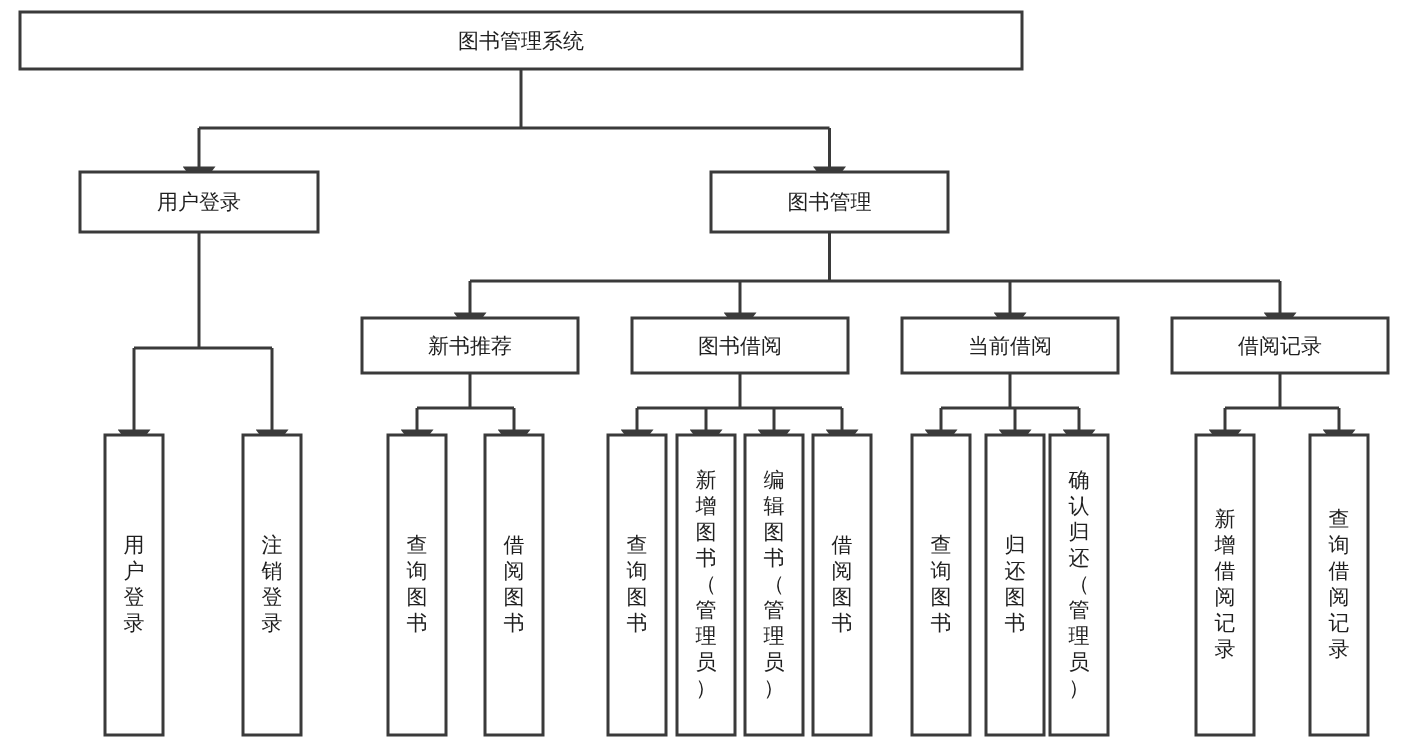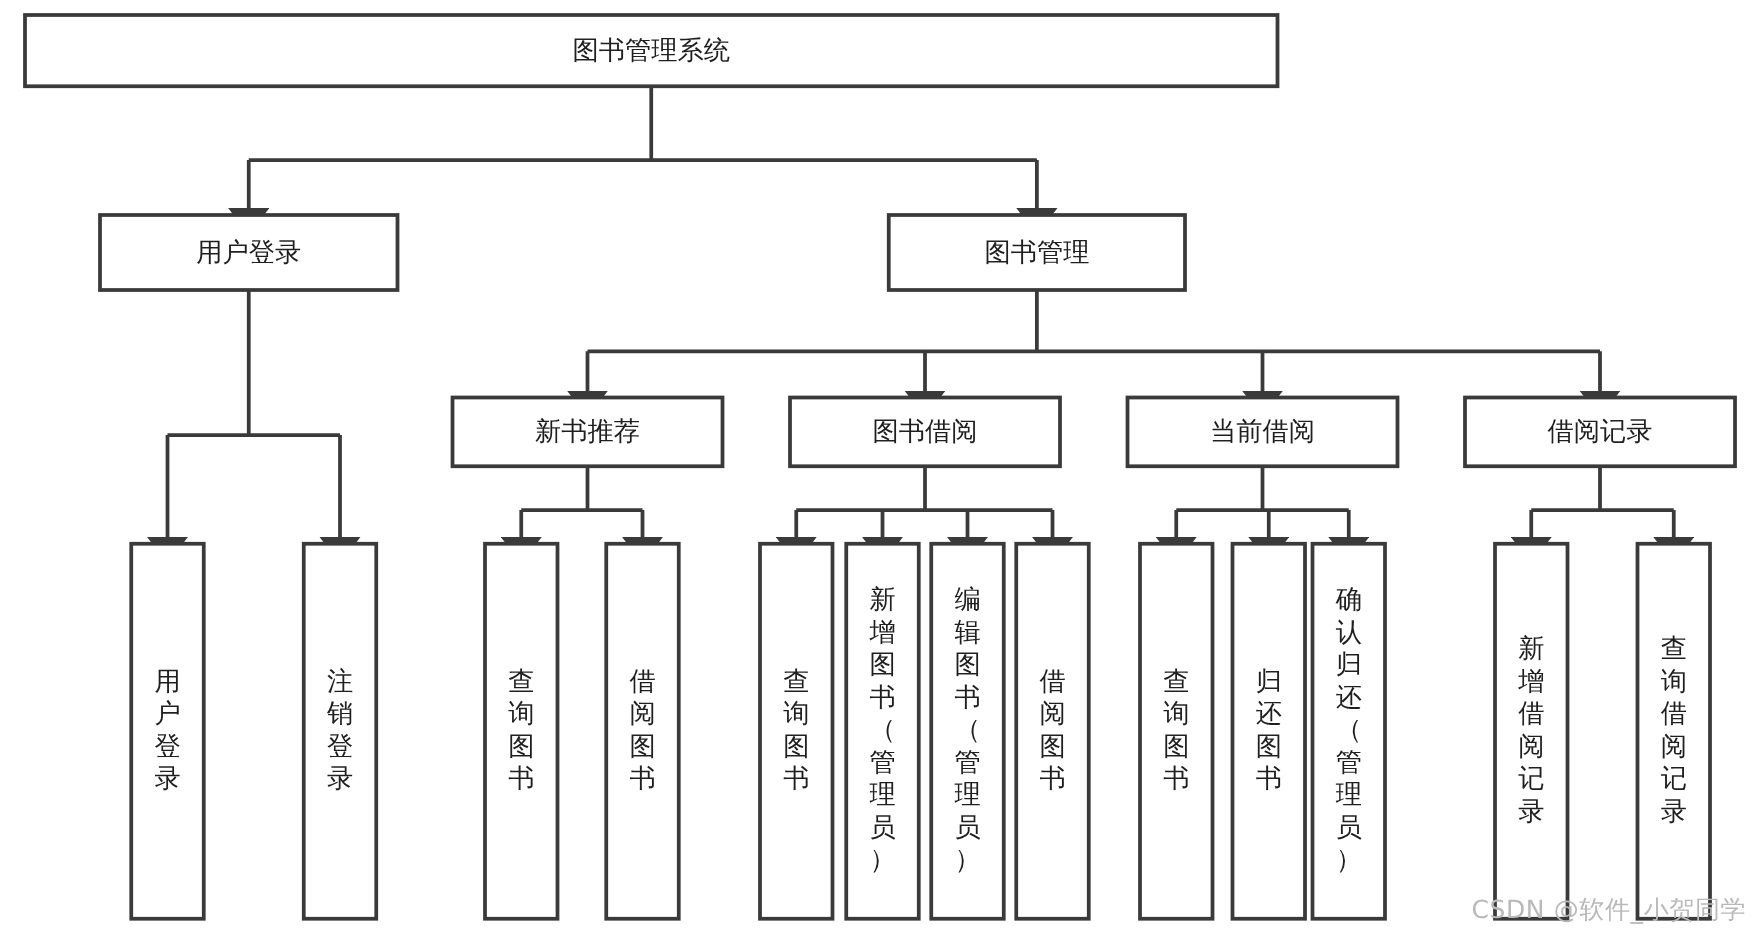--- a/index.html
+++ b/index.html
@@ -162,14 +162,13 @@
           <rect x="1196" y="435" width="58" height="300" class="node-rect"></rect>
           <text x="1225" class="node-label-v"><tspan x="1225" y="520" dominant-baseline="middle">新</tspan><tspan x="1225" y="546" dominant-baseline="middle">增</tspan><tspan x="1225" y="572" dominant-baseline="middle">借</tspan><tspan x="1225" y="598" dominant-baseline="middle">阅</tspan><tspan x="1225" y="624" dominant-baseline="middle">记</tspan><tspan x="1225" y="650" dominant-baseline="middle">录</tspan></text>
         </g>
         <g>
           <rect x="1310" y="435" width="58" height="300" class="node-rect"></rect>
           <text x="1339" class="node-label-v"><tspan x="1339" y="520" dominant-baseline="middle">查</tspan><tspan x="1339" y="546" dominant-baseline="middle">询</tspan><tspan x="1339" y="572" dominant-baseline="middle">借</tspan><tspan x="1339" y="598" dominant-baseline="middle">阅</tspan><tspan x="1339" y="624" dominant-baseline="middle">记</tspan><tspan x="1339" y="650" dominant-baseline="middle">录</tspan></text>
         </g>
       </g>
   </svg>
 
-  <div class="watermark">CSDN @软件_小贺同学</div>
 </div>
 
 </body></html>

